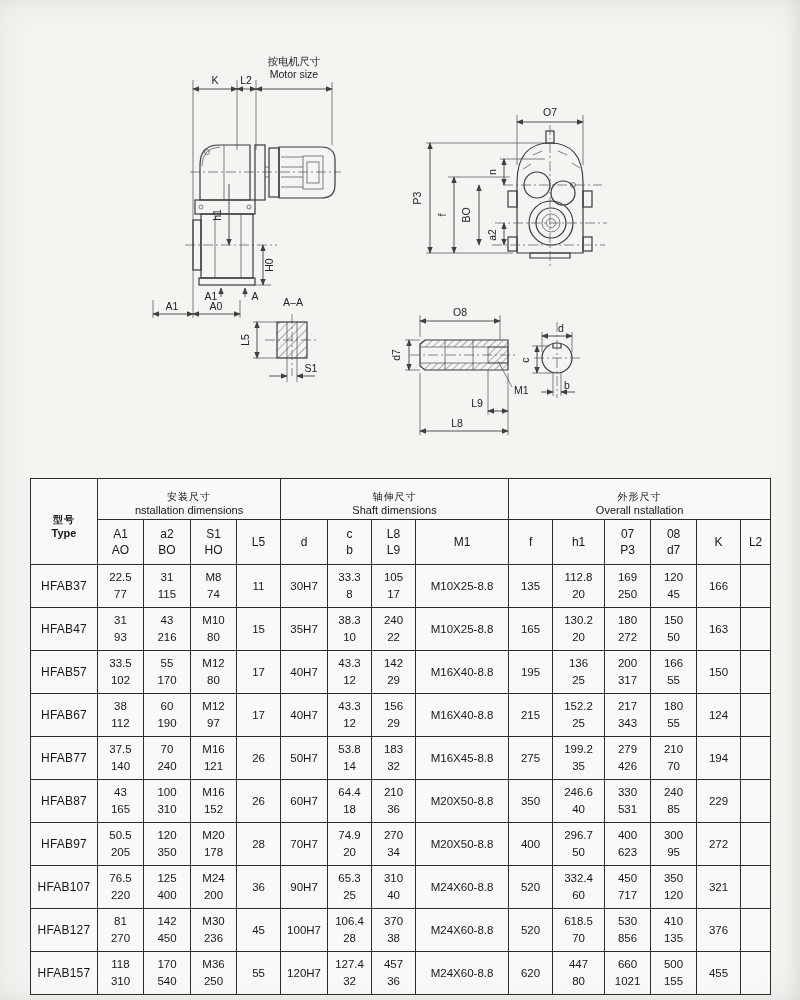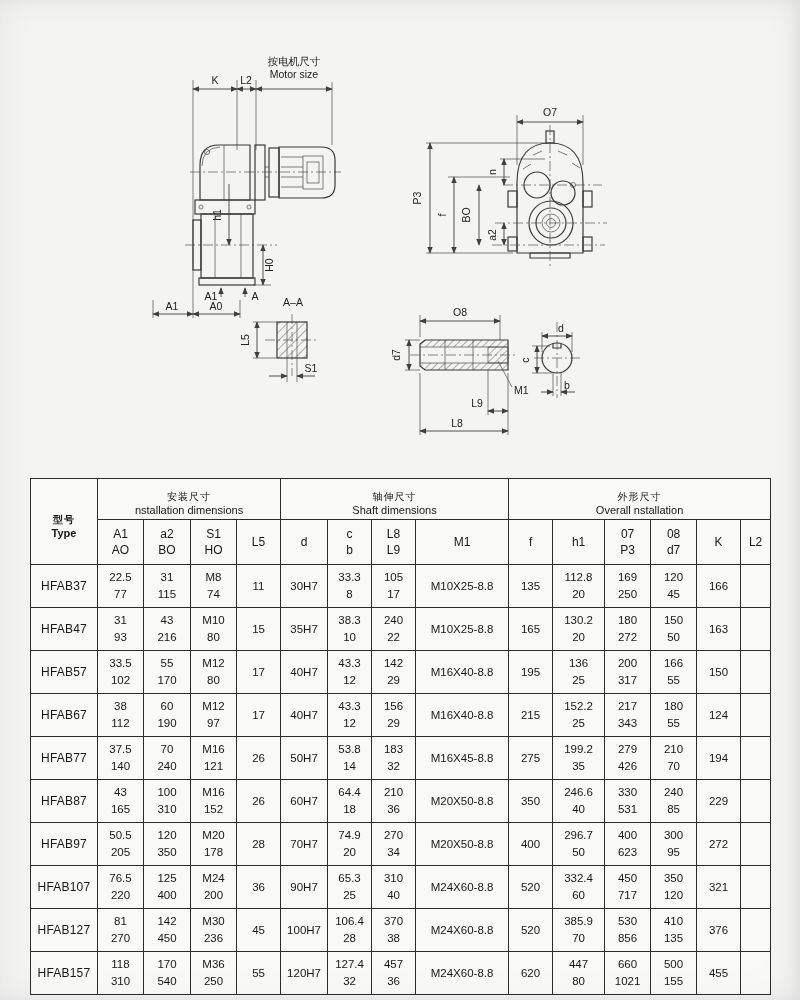--- a/index.html
+++ b/index.html
@@ -1004,21 +1004,21 @@
                 <div class="val">M24X60-8.8</div>
               </div>
             </td>
             <td class="data-cell">
               <div class="cbox">
                 <div class="val">520</div>
               </div>
             </td>
             <td class="data-cell">
               <div class="cbox">
-                <div class="val">385.9</div>
+                <div class="val">618.5</div>
                 <div class="val">70</div>
               </div>
             </td>
             <td class="data-cell">
               <div class="cbox">
                 <div class="val">530</div>
                 <div class="val">856</div>
               </div>
             </td>
             <td class="data-cell">

